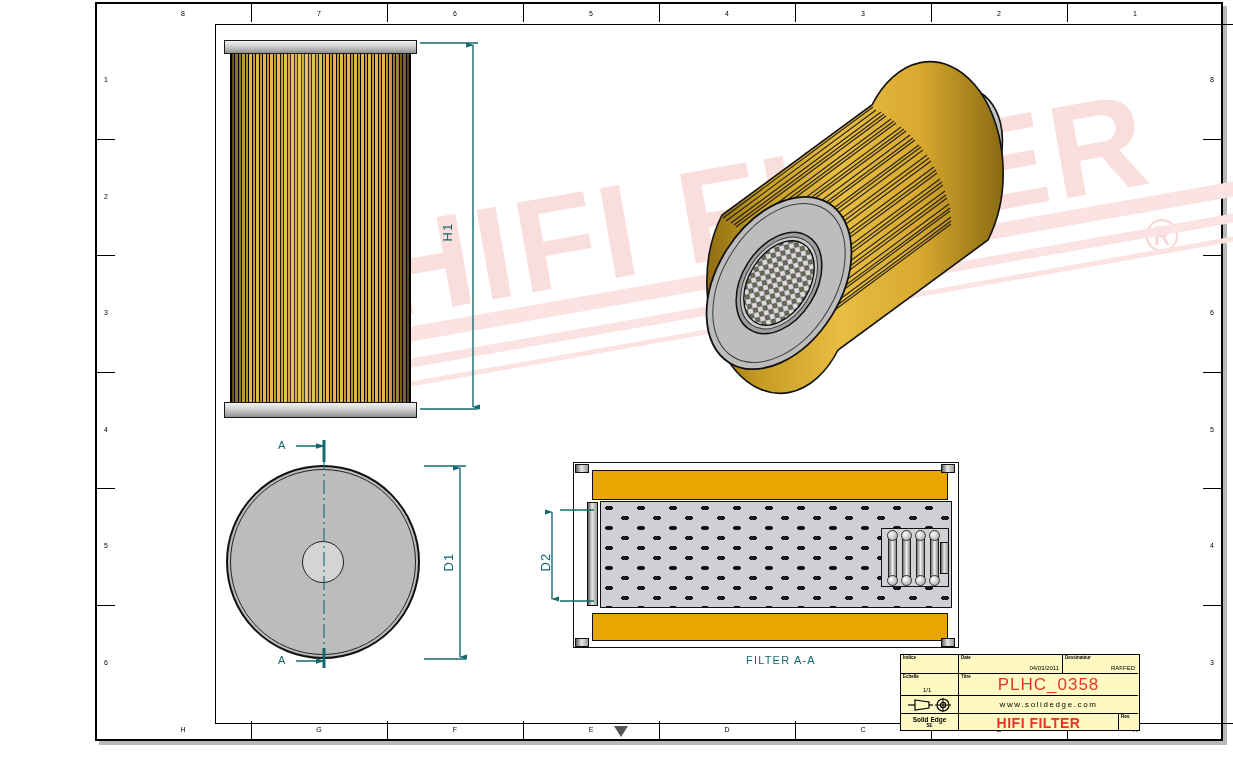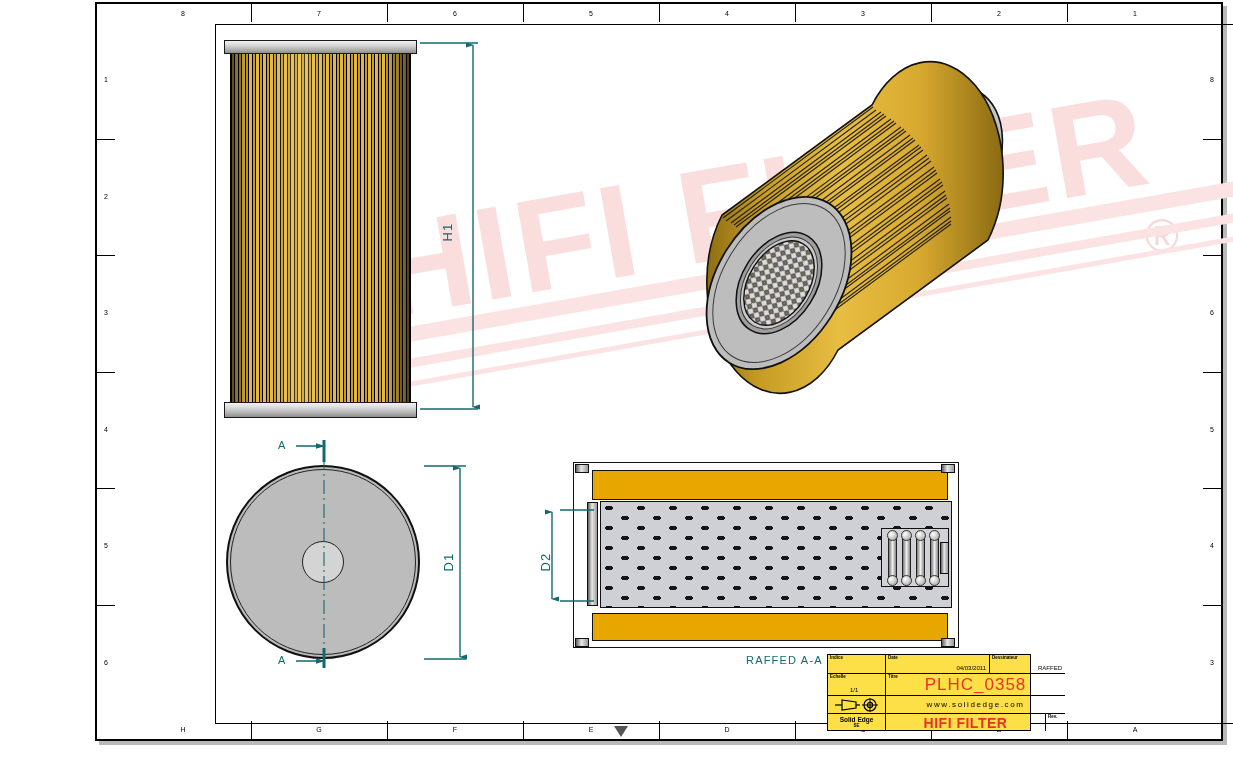--- a/index.html
+++ b/index.html
@@ -280,25 +280,25 @@
     font-size: 11px;
     letter-spacing: 1.2px;
     font-family: "Liberation Sans", sans-serif;
     z-index: 4;
     white-space: nowrap;
   }
 
   
   .title-block {
     position: absolute;
-    left: 827px; top: 654px;
-    width: 204px; height: 77px;
+    left: 900px; top: 654px;
+    width: 240px; height: 77px;
     border: 1.5px solid #000;
     box-sizing: border-box;
-    background: #fde047;
+    background: #fef9c3;
     z-index: 5;
     font-family: "Liberation Sans", sans-serif;
   }
   .tb-cell {
     position: absolute;
     box-sizing: border-box;
     border-right: 1.5px solid #000;
     border-bottom: 1.5px solid #000;
     overflow: hidden;
   }
@@ -640,21 +640,21 @@
   <div class="dim-text vert" style="left:433px; top:220px; width:28px;">H1</div>
 
   <div class="dim-text vert" style="left:434px; top:550px; width:28px;">D1</div>
 
   <div class="dim-text vert" style="left:531px; top:550px; width:28px;">D2</div>
 
   <div class="label-teal" style="left:278px; top:439px;">A</div>
 
   <div class="label-teal" style="left:278px; top:654px;">A</div>
 
-  <div class="coupe-label" style="left:746px; top:654px;">RAFFED A-A</div>
+  <div class="coupe-label" style="left:746px; top:654px;">FILTER A-A</div>
 
   <div class="title-block">
 
     <div class="tb-cell" style="left:0; top:0; width:58px; height:19px;">
       <span class="tb-tag">Indice</span>
     </div>
     <div class="tb-cell" style="left:58px; top:0; width:104px; height:19px;">
       <span class="tb-tag">Date</span>
       <span class="tb-val" style="right:3px; bottom:2px;">04/03/2011</span>
     </div>

